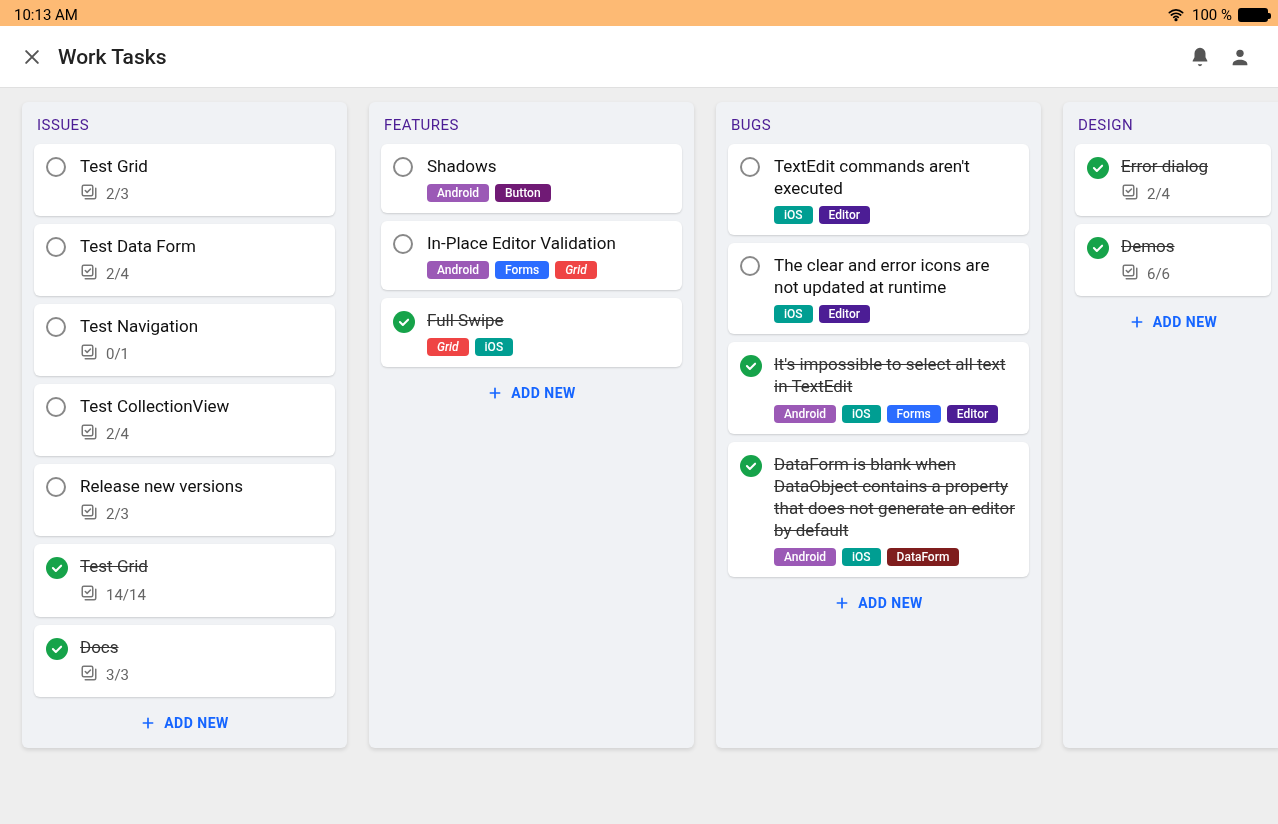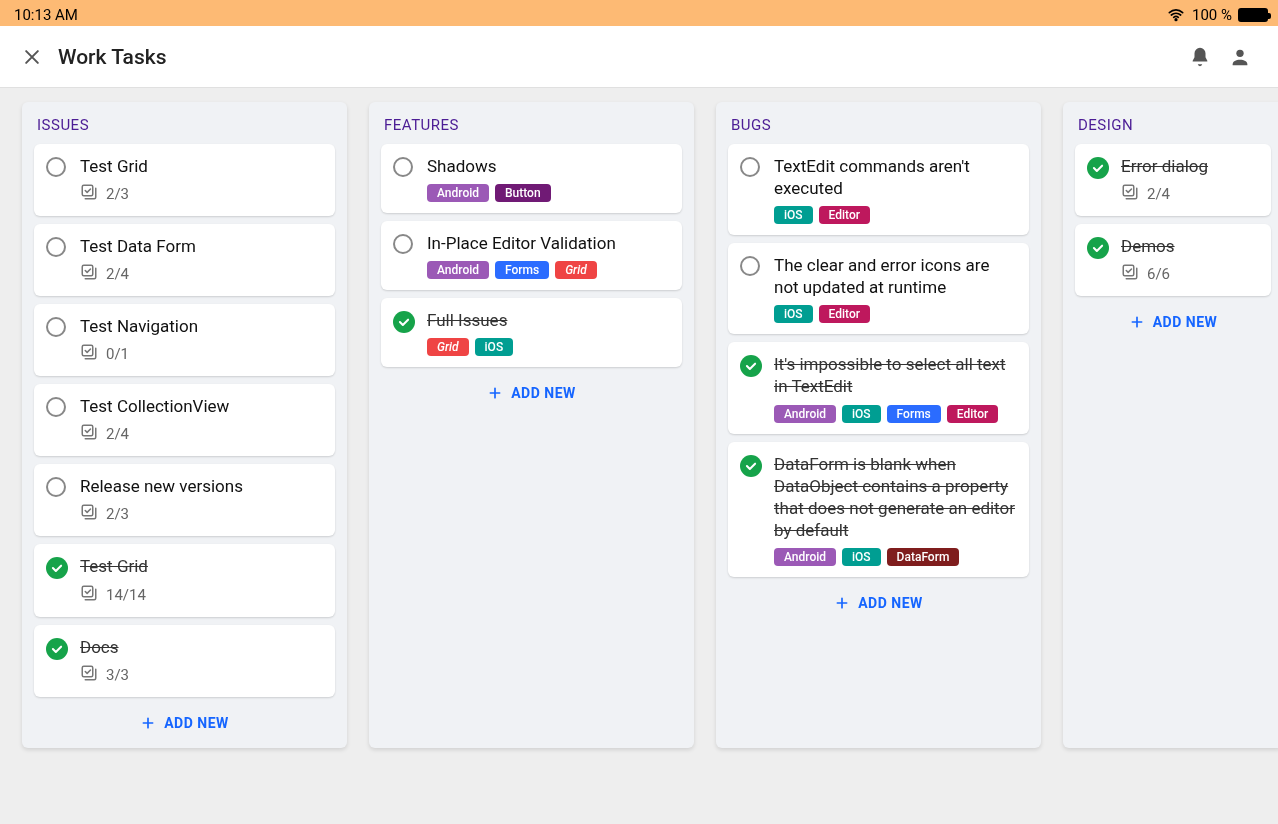--- a/index.html
+++ b/index.html
@@ -42,21 +42,21 @@
 
     .add-btn { display: flex; align-items: flex-start; justify-content: center; gap: 8px; color: #1565ff; font-weight: 700; font-size: 14px; letter-spacing: .5px; padding: 10px 0 4px; cursor: pointer; }
     .add-btn svg { width: 16px; height: 16px; }
 
     
     .t-android  { background:#9b59b6; }
     .t-button   { background:#701a75; }
     .t-forms    { background:#2b6cff; }
     .t-grid     { background:#ef4444;font-style:italic; }
     .t-ios      { background:#009e92;text-align:center; }
-    .t-editor   { background:#be185d; }
+    .t-editor   { background:#4c1d95; }
     .t-dataform { background:#7f1d1d; }
   </style>
 </head>
 <body>
 
 <div class="status-bar">
   <span>10:13 AM</span>
   <span class="spacer"></span>
   <span class="status-battery-wrap">
     <svg width="20" height="16" viewBox="0 0 24 24" fill="none" stroke="#000" stroke-width="2.5" stroke-linecap="round">
@@ -249,21 +249,21 @@
       </div>
       <div class="card done">
         <div class="check">
           <div class="circle-done">
             <svg viewBox="0 0 24 24" fill="none" stroke="#fff" stroke-width="3.5" stroke-linecap="round" stroke-linejoin="round">
               <polyline points="5 12 10 17 19 8"></polyline>
             </svg>
           </div>
         </div>
         <div class="card-body">
-          <div class="card-title">Full Issues</div>
+          <div class="card-title">Full Swipe</div>
           <div class="tags">
             <span class="tag t-grid">Grid</span>
             <span class="tag t-ios">iOS</span>
           </div>
         </div>
       </div>
       <div class="add-btn">
         <span><svg viewBox="0 0 24 24" fill="none" stroke="#1565ff" stroke-width="2.5" stroke-linecap="round">
             <path d="M12 5v14M5 12h14"></path>
           </svg></span>

